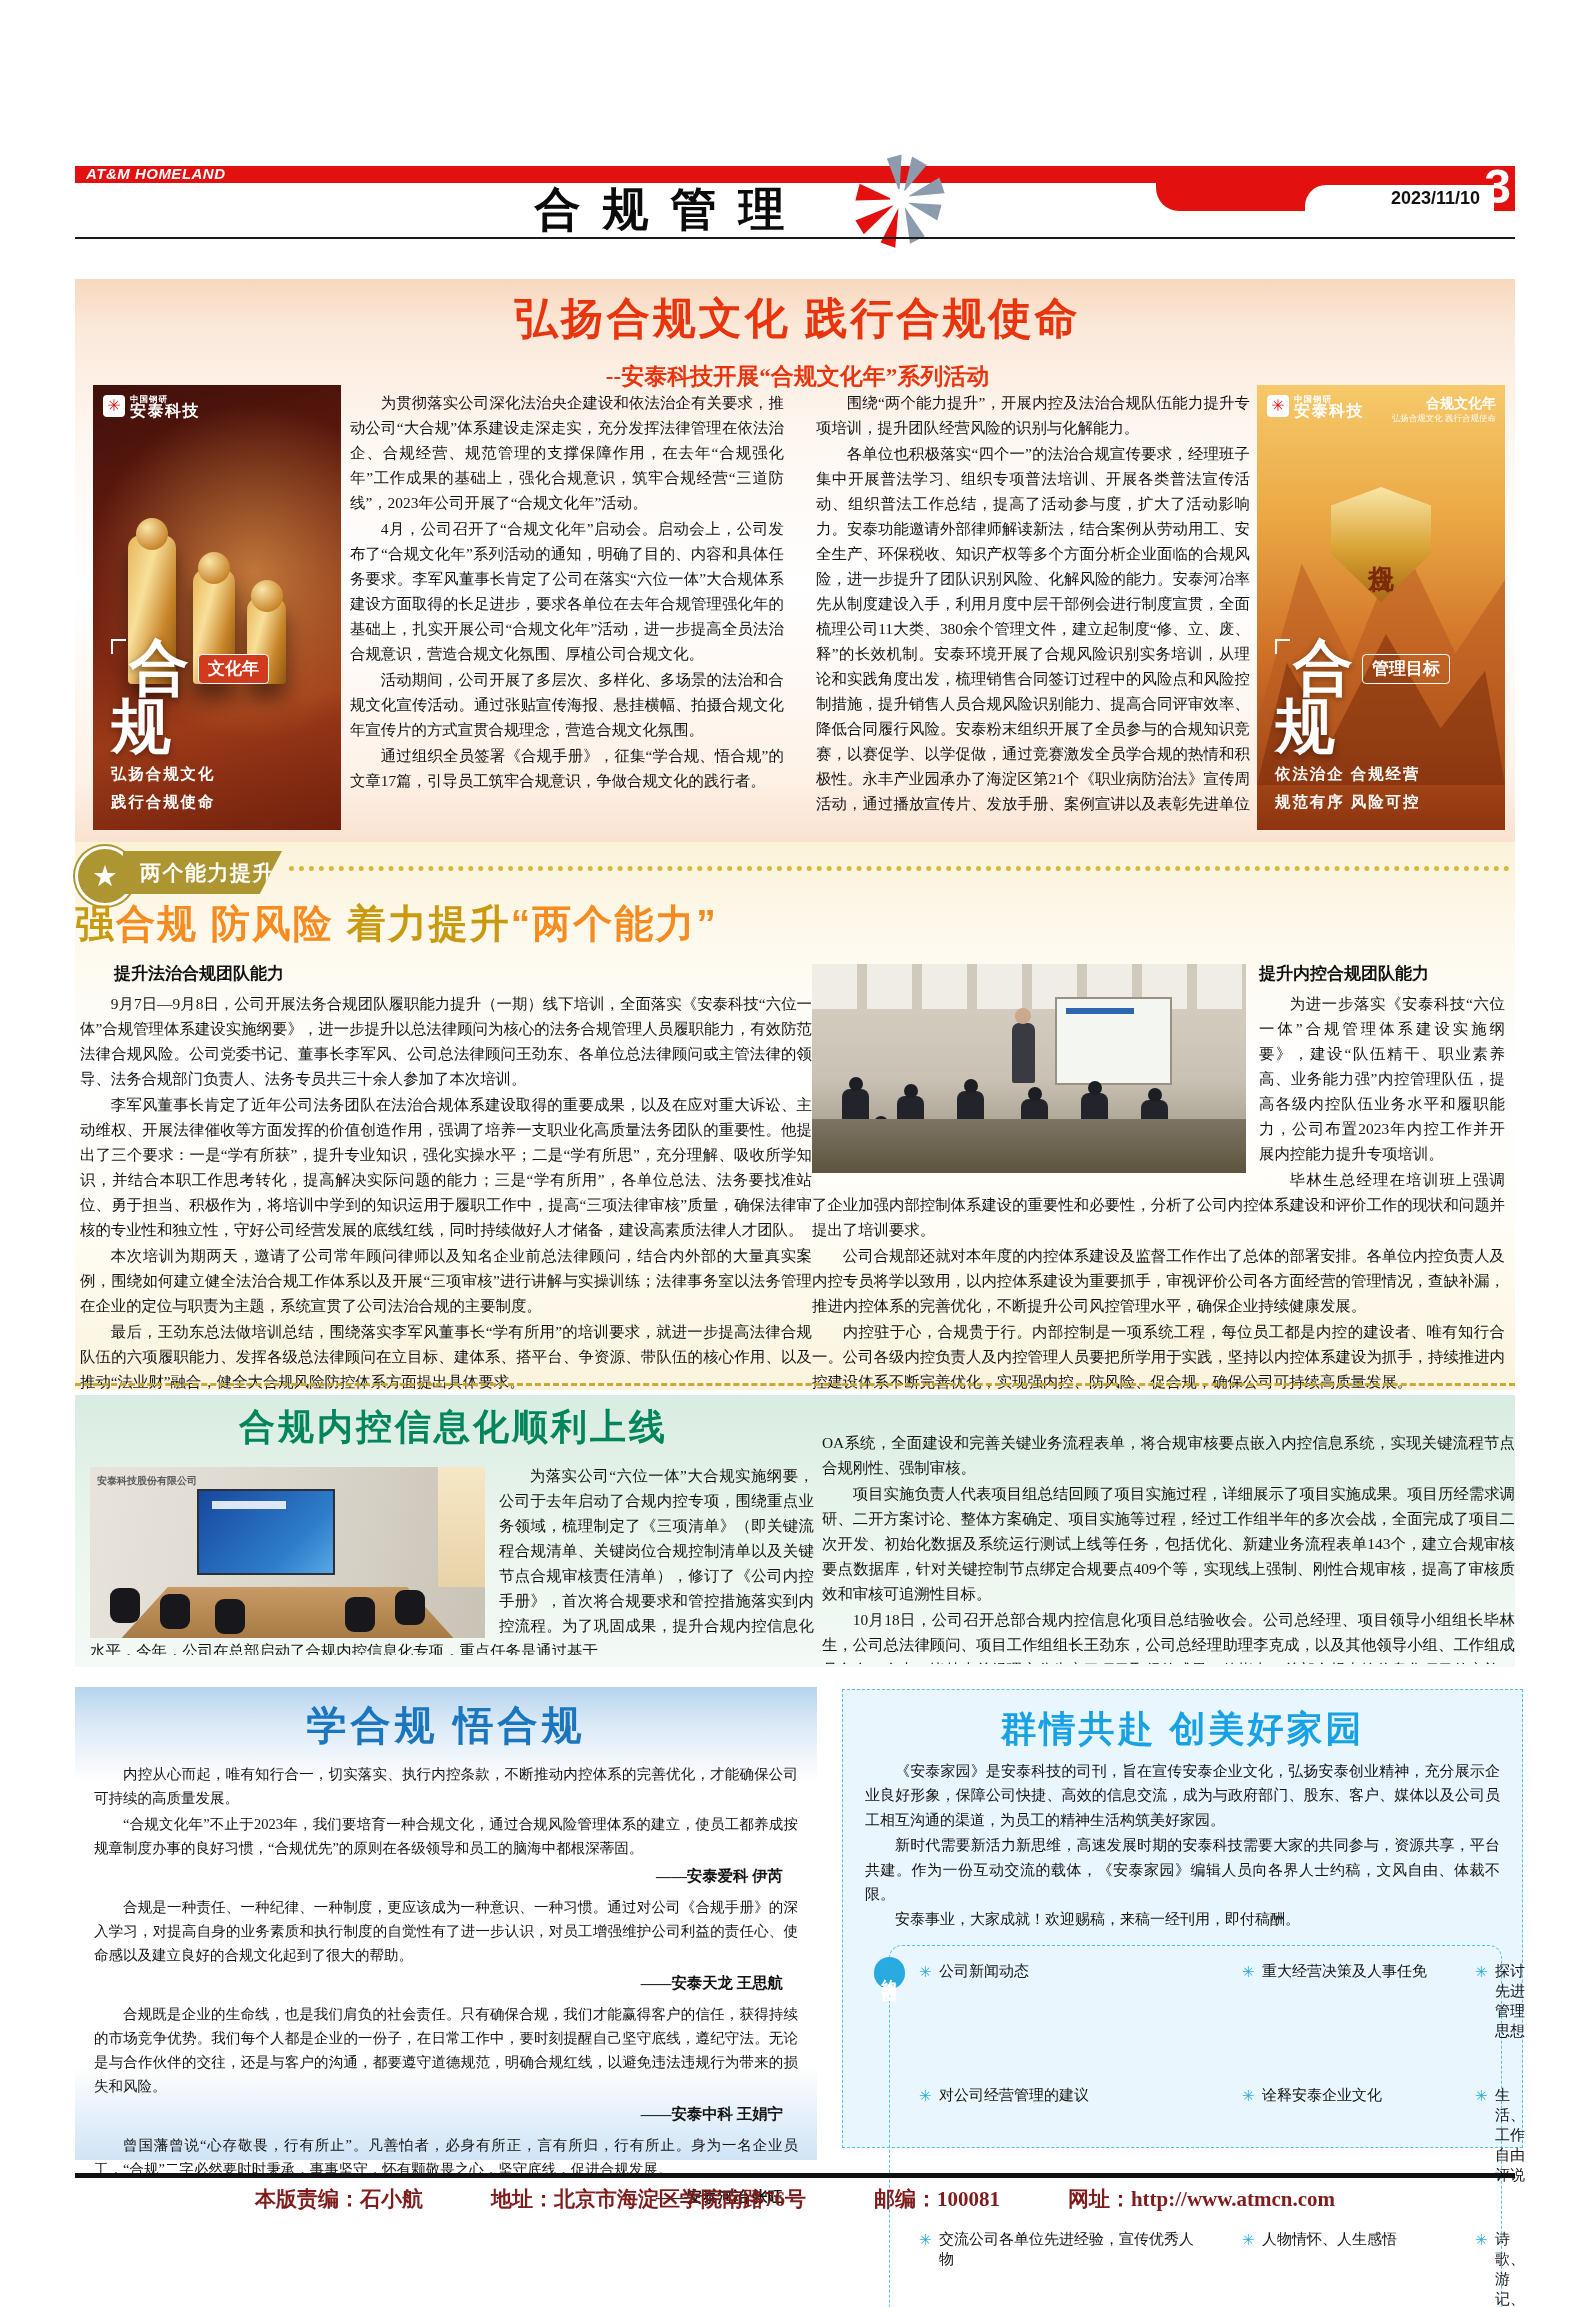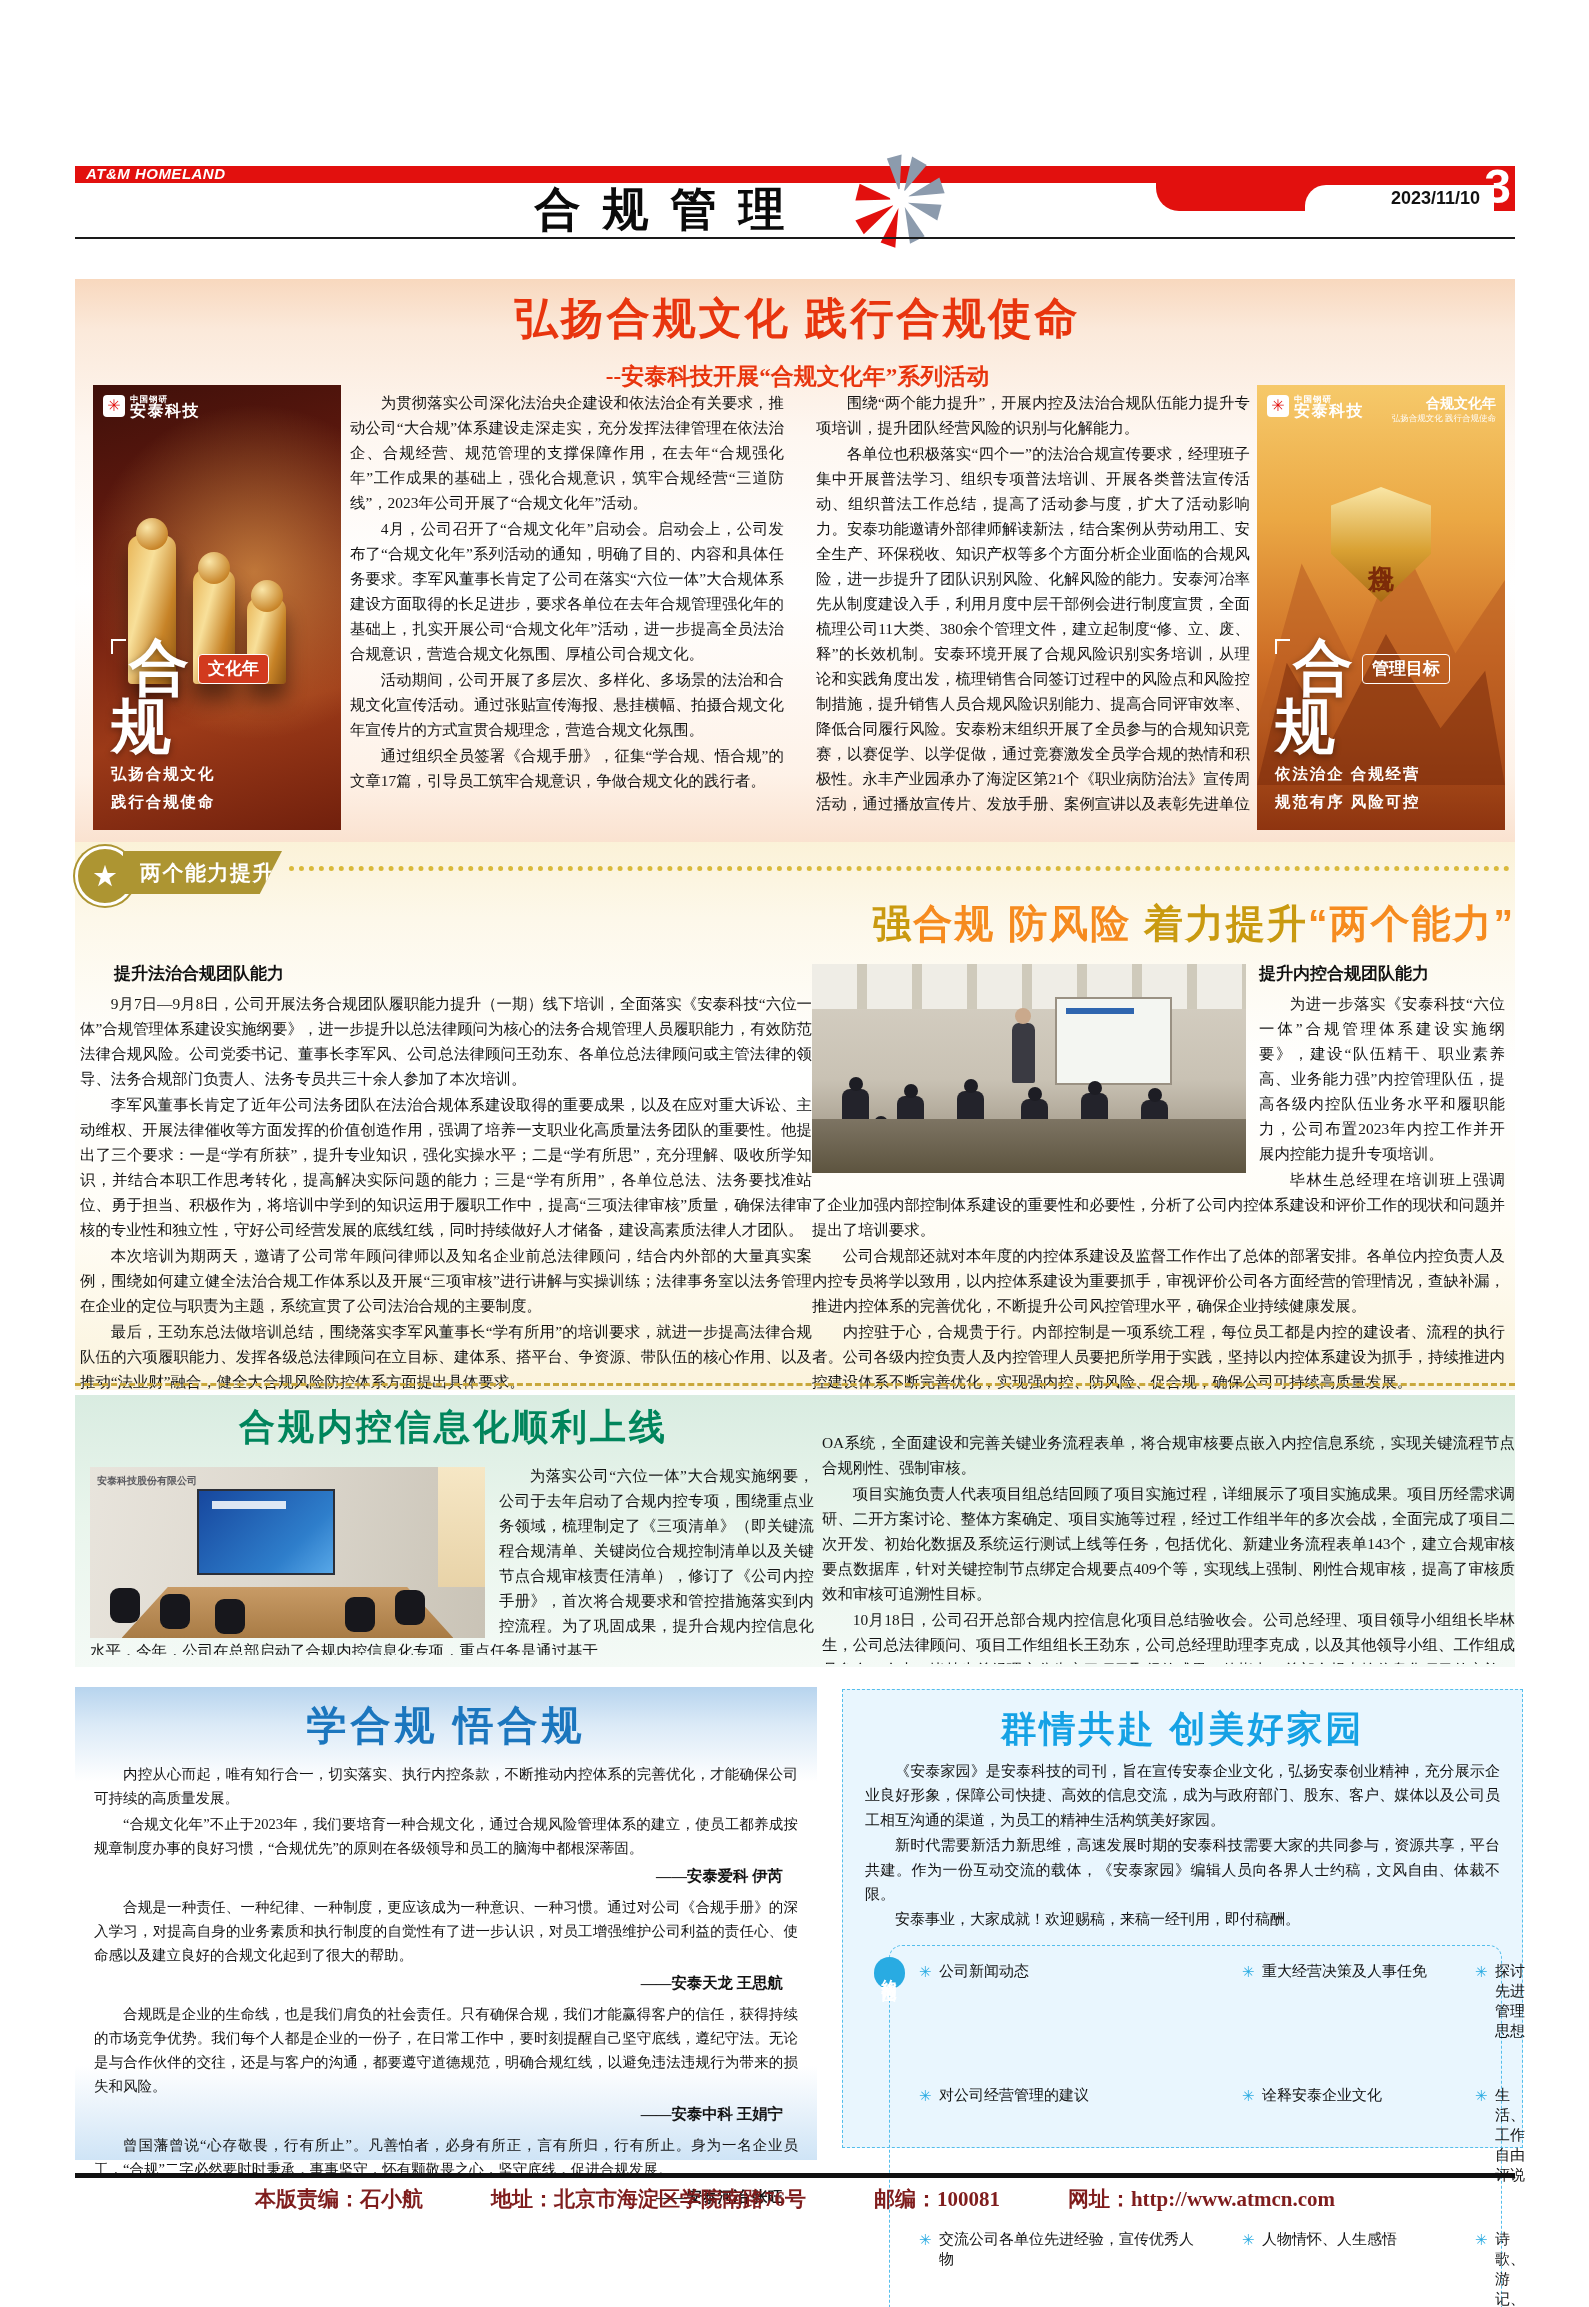--- a/index.html
+++ b/index.html
@@ -77,21 +77,21 @@
   .badge{position:absolute;left:0px;top:4px;height:55px;}
   .badge-star{position:absolute;left:0;top:0;width:54px;height:54px;border-radius:50%;
               background:#AD9532;border:3px solid #fff;box-shadow:0 0 0 2px #AD9532;
               display:flex;align-items:center;justify-content:center;}
   .badge-star::before{content:"★";color:#fff;font-size:29px;line-height:29px;}
   .badge-ribbon{position:absolute;left:48px;top:5px;width:159px;height:43px;background:#AD9532;
                 clip-path:polygon(0 0,100% 0,86% 100%,0 100%);
                 display:flex;align-items:center;}
   .badge-ribbon span{color:#fff;font:900 21px/22px "Liberation Sans",sans-serif;padding-left:17px;letter-spacing:1.5px;}
   .badge-dots{position:absolute;left:214px;top:20px;width:1221px;border-top:5px dotted #D9B93C;}
-  .a2-title{position:absolute;left:0;top:59px;width:1440px;text-align:right;
+  .a2-title{position:absolute;left:0;top:59px;width:1440px;text-align:left;
             font:900 39px/45px "Liberation Sans",sans-serif;letter-spacing:2px;}
   .t-gold{color:#C99A10;}
   .t-orange{color:#F68B1F;}
   .a2-cols{position:absolute;left:5px;top:119px;width:1435px;display:flex;}
   .a2-left{width:732px;}
   .a2-right{width:693px;}
   .colhead{font:900 17px/26px "Liberation Sans",sans-serif;color:#111;margin:0 0 4px 0;}
   .ind2{text-indent:2em;}
   .photo2{float:left;width:434px;height:209px;margin:3px 13px 10px 0;position:relative;overflow:hidden;
           background:linear-gradient(180deg,#D8D2C6 0%,#C9C2B4 55%,#8F8574 100%);}
@@ -287,21 +287,21 @@
             <i style="left:55px;top:164px;"></i>
               <i style="left:125px;top:168px;"></i>
               <i style="left:239px;top:167px;"></i>
           </div>
           <div class="desk"></div>
         </div>
         <h4 class="colhead">提升内控合规团队能力</h4>
         <p class="p">为进一步落实《安泰科技“六位一体”合规管理体系建设实施纲要》，建设“队伍精干、职业素养高、业务能力强”内控管理队伍，提高各级内控队伍业务水平和履职能力，公司布置2023年内控工作并开展内控能力提升专项培训。</p>
         <p class="p">毕林生总经理在培训班上强调了企业加强内部控制体系建设的重要性和必要性，分析了公司内控体系建设和评价工作的现状和问题并提出了培训要求。</p>
         <p class="p a2-bottom">公司合规部还就对本年度的内控体系建设及监督工作作出了总体的部署安排。各单位内控负责人及内控专员将学以致用，以内控体系建设为重要抓手，审视评价公司各方面经营的管理情况，查缺补漏，推进内控体系的完善优化，不断提升公司风控管理水平，确保企业持续健康发展。</p>
-        <p class="p">内控驻于心，合规贵于行。内部控制是一项系统工程，每位员工都是内控的建设者、流程的执行者。公司各级内控负责人及内控管理人员要把所学用于实践，坚持以内控体系建设为抓手，持续推进内控建设体系不断完善优化，实现强内控、防风险、促合规，确保公司可持续高质量发展。</p>
+        <p class="p">内控驻于心，合规贵于行。内部控制是一项系统工程，每位员工都是内控的建设者、唯有知行合一。公司各级内控负责人及内控管理人员要把所学用于实践，坚持以内控体系建设为抓手，持续推进内控建设体系不断完善优化，实现强内控、防风险、促合规，确保公司可持续高质量发展。</p>
       </div>
     </div>
   </div>
 
   <div class="sep-gold"></div>
 
   <div class="sec3">
     <div class="a3-title">合规内控信息化顺利上线</div>
     <div class="a3-left">
       <div class="photo3">

